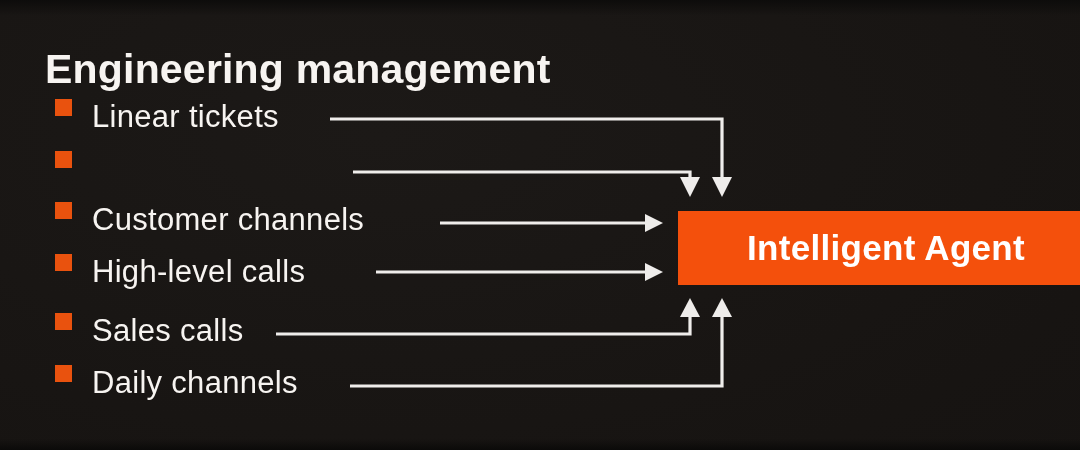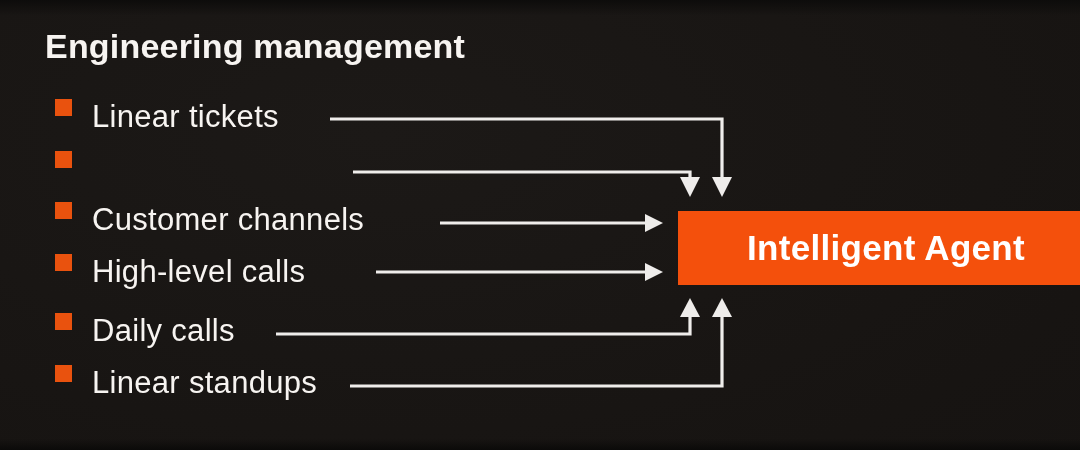--- a/index.html
+++ b/index.html
@@ -14,23 +14,23 @@
     overflow: hidden;
     font-family: "Liberation Sans", sans-serif;
     background:
       linear-gradient(180deg, #0d0c0b 0%, rgba(13,12,11,0) 3.5%, rgba(13,12,11,0) 97.5%, #0b0a09 100%),
       radial-gradient(130% 150% at 35% 30%, #1c1917 0%, #171412 55%, #141110 100%);
     background-color: var(--c-background, #171412);
   }
   .page-title {
     position: absolute;
     left: 45px;
-    top: 25px;
+    top: 44px;
     margin: 0;
-    font-size: 34px;
+    font-size: 41px;
     line-height: 1.25;
     font-weight: 700;
     letter-spacing: 0.2px;
     color: var(--c-text, #F7F4F1);
   }
   .row {
     position: absolute;
     left: 55px;
     height: 36px;
     display: flex;
@@ -104,25 +104,25 @@
   <div class="row" style="top:202px">
     <span class="bullet"></span>
     <span class="label">Customer channels</span>
   </div>
   <div class="row" style="top:254px">
     <span class="bullet"></span>
     <span class="label">High-level calls</span>
   </div>
   <div class="row" style="top:313px">
     <span class="bullet"></span>
-    <span class="label">Daily calls</span>
+    <span class="label">Sales calls</span>
   </div>
   <div class="row" style="top:365px">
     <span class="bullet"></span>
-    <span class="label">Linear standups</span>
+    <span class="label">Daily channels</span>
   </div>
 
   <svg class="arrows" viewBox="0 0 1080 450" aria-hidden="true">
     <g>
       <polyline points="330,119 722,119 722,178"></polyline>
       <polygon points="712,177 732,177 722,197"></polygon>
     </g>
     <g>
       <polyline points="353,172 690,172 690,178"></polyline>
       <polygon points="680,177 700,177 690,197"></polygon>

